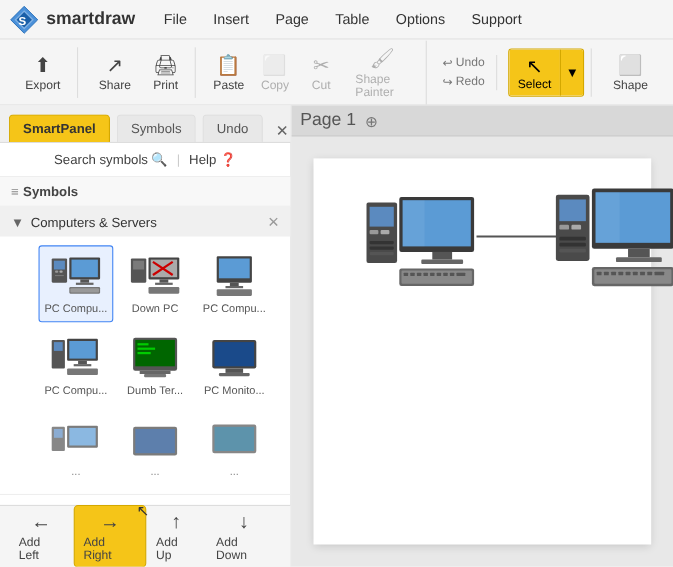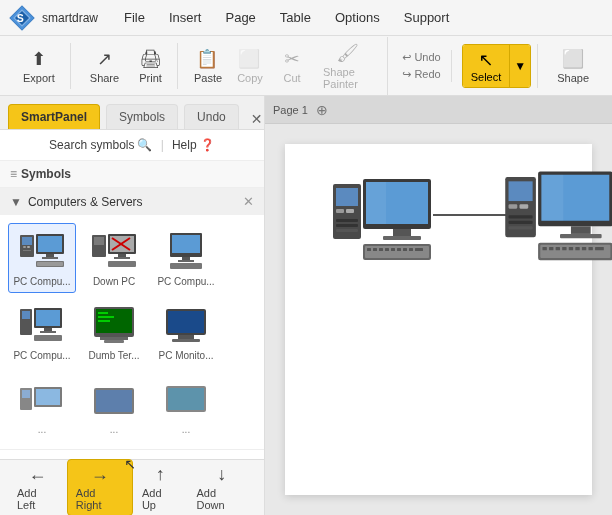--- a/index.html
+++ b/index.html
@@ -18,22 +18,22 @@
       display: flex;
       align-items: center;
       margin-right: 16px;
     }
     .logo-diamond {
       width: 28px;
       height: 28px;
       margin-right: 6px;
     }
     .logo-text {
-      font-size: 12px;
-      font-weight: normal;
+      font-size: 16px;
+      font-weight: bold;
       color: #333;
     }
     .menu-items {
       display: flex;
       gap: 4px;
       justify-content: flex-end;
     }
     .menu-item {
       padding: 4px 10px;
       font-size: 13px;
@@ -217,20 +217,21 @@
       font-size: 13px;
     }
 
     
     .symbol-grid {
       display: flex;
       flex-wrap: wrap;
       padding: 8px;
       gap: 4px;
       overflow-y: auto;
+      margin-left: 27px;
     }
     .symbol-item {
       display: flex;
       flex-direction: column;
       align-items: center;
       width: 68px;
       padding: 6px 4px 4px;
       cursor: pointer;
       border: 1px solid transparent;
       border-radius: 3px;
@@ -293,21 +294,21 @@
     .canvas-tab-bar {
       background: #d8d8d8;
       display: flex;
       align-items: center;
       padding: 4px 8px;
       gap: 8px;
       border-bottom: 1px solid #ccc;
       height: 28px;
     }
     .canvas-tab {
-      font-size: 11px;
+      font-size: 16px;
       color: #555;
     }
     .canvas-add-btn {
       cursor: pointer;
       color: #777;
       font-size: 14px;
     }
     .canvas {
       background: #fff;
       position: relative;

